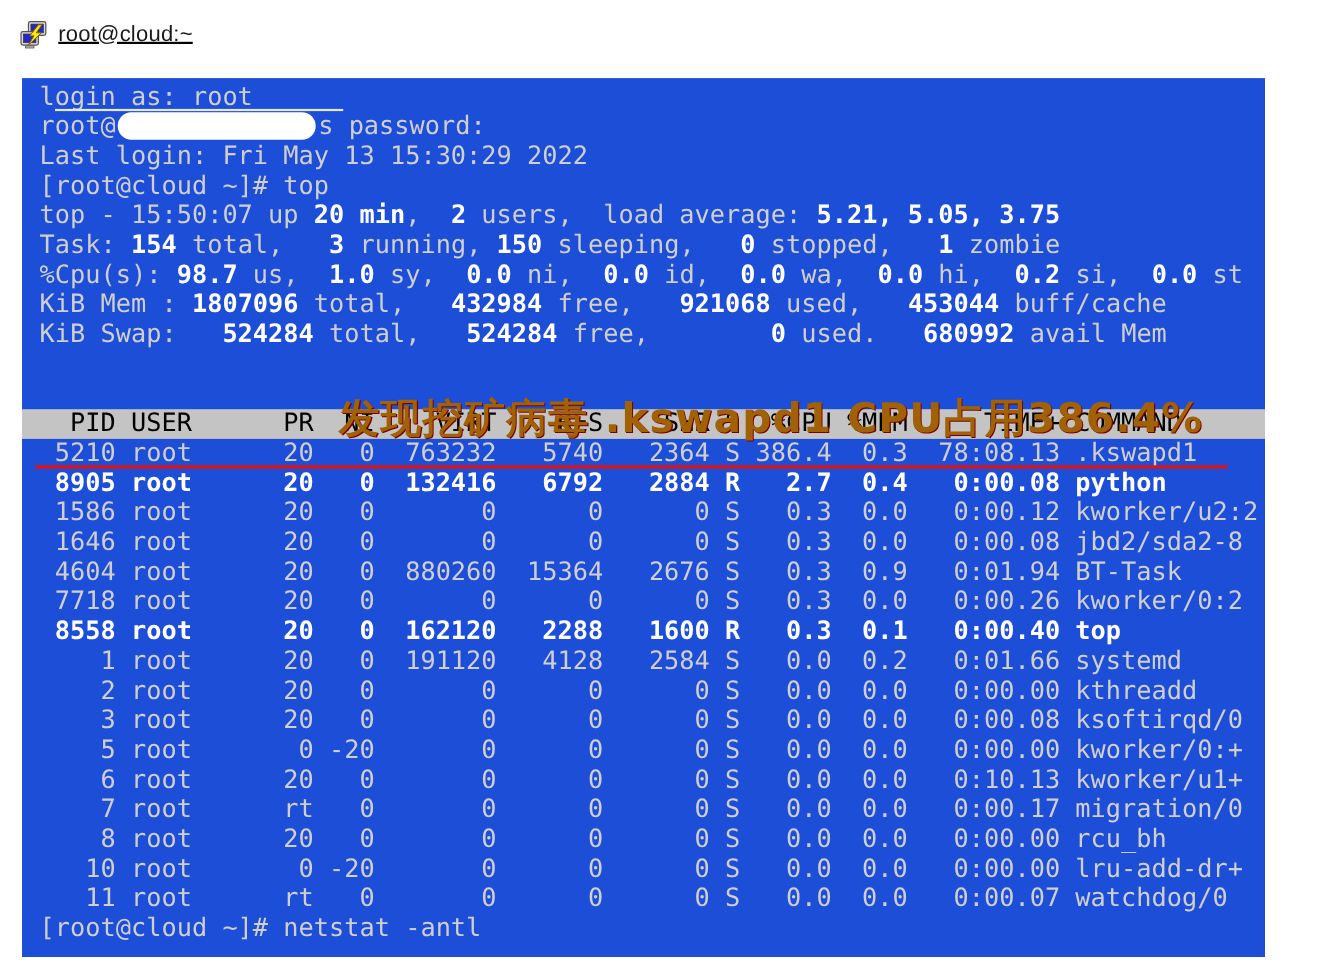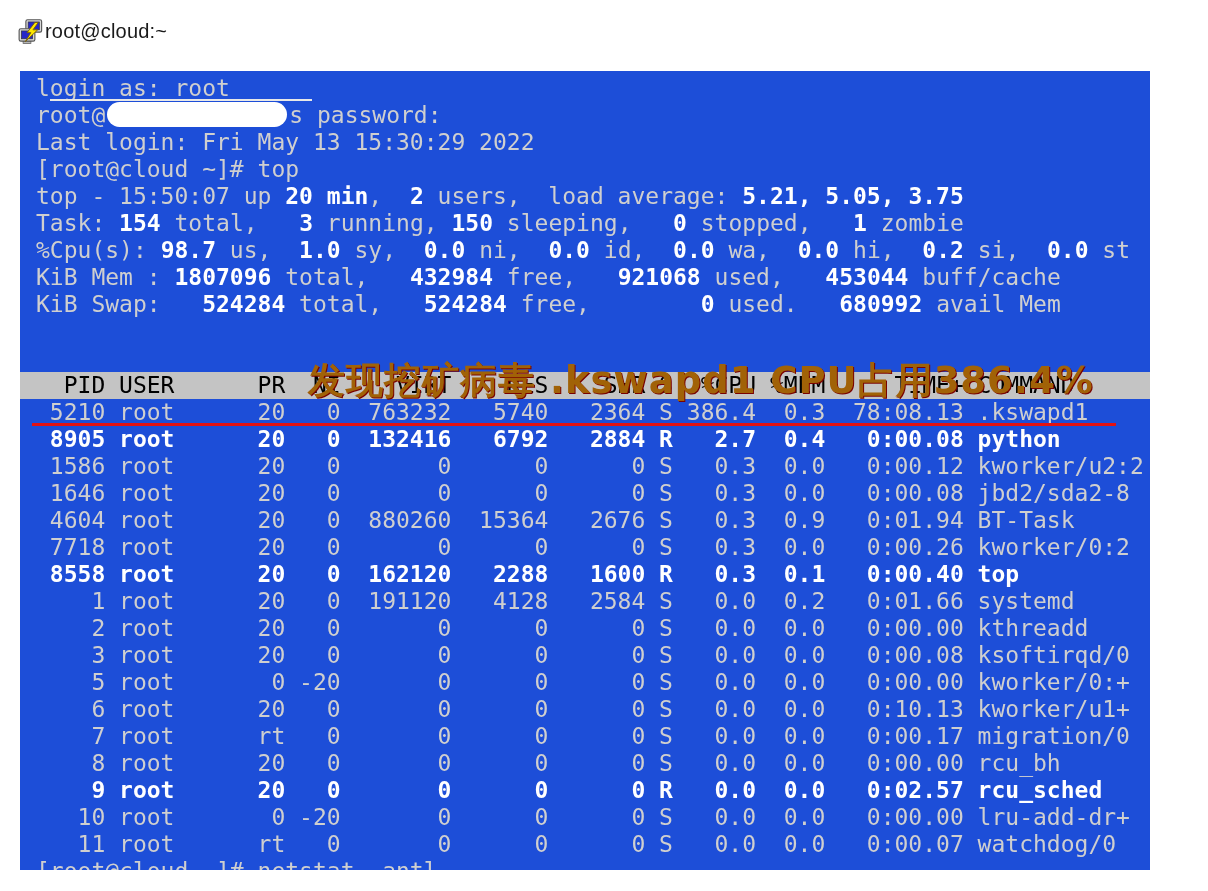--- a/index.html
+++ b/index.html
@@ -1,21 +1,21 @@
 <!DOCTYPE html>
 <html><head>
 <meta charset="utf-8">
 <style>
   html,body{margin:0;padding:0;background:#ffffff;}
   body{width:1208px;height:891px;position:relative;overflow:hidden;
        font-family:"Liberation Sans",sans-serif;}
 
   
   .titlebar{position:absolute;left:18px;top:14px;height:34px;display:flex;
-            align-items:center;}
+            align-items:center;gap:8px;text-decoration:underline;}
   .title-text{font-size:20px;color:#1a1a1a;letter-spacing:0.2px;}
 
   
   .terminal{position:absolute;left:20px;top:71px;width:1130px;height:799px;
             background:#1d4ed8;overflow:hidden;padding:4px 0 0 16px;box-sizing:border-box;
             font-family:"DejaVu Sans Mono","Liberation Mono",monospace;
             font-size:23px;line-height:27px;color:#cfcfcf;}
   .line{height:27px;white-space:pre;position:relative;}
   .line .b{font-weight:bold;color:#ffffff;}
   .row-bold{font-weight:bold;color:#ffffff;}
@@ -77,19 +77,18 @@
     <div class="line"> 4604 root      20   0  880260  15364   2676 S   0.3  0.9   0:01.94 BT-Task</div>
     <div class="line"> 7718 root      20   0       0      0      0 S   0.3  0.0   0:00.26 kworker/0:2</div>
     <div class="line row-bold"> 8558 root      20   0  162120   2288   1600 R   0.3  0.1   0:00.40 top</div>
     <div class="line">    1 root      20   0  191120   4128   2584 S   0.0  0.2   0:01.66 systemd</div>
     <div class="line">    2 root      20   0       0      0      0 S   0.0  0.0   0:00.00 kthreadd</div>
     <div class="line">    3 root      20   0       0      0      0 S   0.0  0.0   0:00.08 ksoftirqd/0</div>
     <div class="line">    5 root       0 -20       0      0      0 S   0.0  0.0   0:00.00 kworker/0:+</div>
     <div class="line">    6 root      20   0       0      0      0 S   0.0  0.0   0:10.13 kworker/u1+</div>
     <div class="line">    7 root      rt   0       0      0      0 S   0.0  0.0   0:00.17 migration/0</div>
     <div class="line">    8 root      20   0       0      0      0 S   0.0  0.0   0:00.00 rcu_bh</div>
-    <div class="line row-bold">    9 root      20   0       0      0      0 R   0.0  0.0   0:02.57 rcu_sched</div>
     <div class="line">   10 root       0 -20       0      0      0 S   0.0  0.0   0:00.00 lru-add-dr+</div>
     <div class="line">   11 root      rt   0       0      0      0 S   0.0  0.0   0:00.07 watchdog/0</div>
     <div class="line">[root@cloud ~]# netstat -antl</div>
   </div>
 
 <div class="annotation">发现挖矿病毒 .kswapd1 CPU占用386.4%</div>
 
 </body></html>

